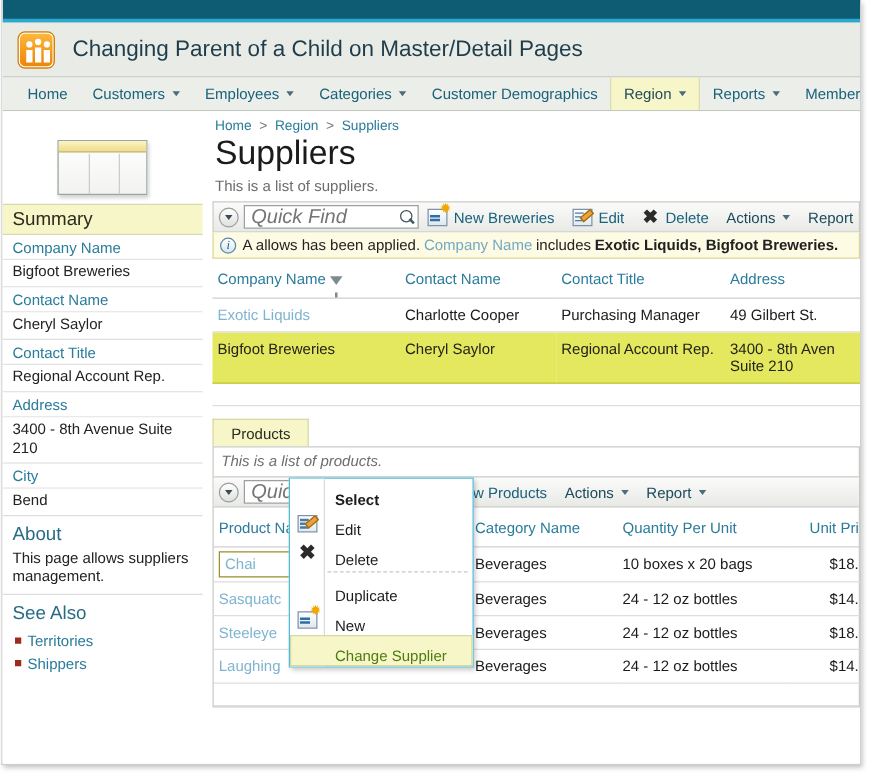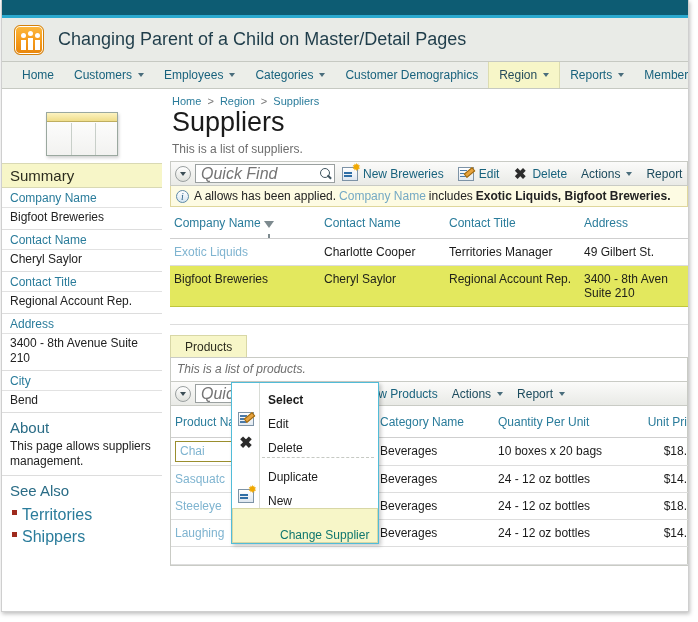--- a/index.html
+++ b/index.html
@@ -173,21 +173,21 @@
   }
   .sec-text {
     font-size: 12px;
     color: #222;
     padding: 0 8px 6px 8px;
     line-height: 15px;
     border-bottom: 1px solid #dddddd;
   }
   .bullets { margin: 0; padding: 2px 0 0 20px; list-style: none; }
   .bullets li {
-    font-size: 16px;
+    font-size: 12px;
     color: #2a7c9b;
     padding: 2px 0;
     position: relative;
   }
   .bullets li:before {
     content: "";
     position: absolute;
     left: -10px; top: 6px;
     width: 5px; height: 5px;
     background: #9e2a1d;
@@ -452,23 +452,23 @@
     height: 24px;
     padding-left: 36px;
     font-size: 12px;
     color: #1b1b1b;
     z-index: 2;
   }
   .ctx-item.bold { font-weight: bold; }
   .ctx-item.hl {
     background: #f7f6c8;
     border: 1px solid #d8d7a6;
-    color: #0f766e;
-    height: 35px;
-    padding-left: 47px;
+    color: #4d7c0f;
+    height: 25px;
+    padding-left: 35px;
   }
   .ctx-sep {
     position: relative; z-index: 2;
     margin: 2px 4px 2px 30px;
     border-top: 1px dashed #c6c9c3;
     height: 0;
   }
   .ctx-ic {
     position: absolute; left: 6px; top: 5px;
     width: 16px; height: 14px;
@@ -634,21 +634,21 @@
                 </th>
                 <th>Contact Name</th>
                 <th>Contact Title</th>
                 <th>Address</th>
               </tr>
             </thead>
             <tbody>
               <tr>
                 <td class="link">Exotic Liquids</td>
                 <td>Charlotte Cooper</td>
-                <td>Territories Manager</td>
+                <td>Purchasing Manager</td>
                 <td>49 Gilbert St.</td>
               </tr>
               <tr class="selected">
                 <td>Bigfoot Breweries</td>
                 <td>Cheryl Saylor</td>
                 <td>Regional Account Rep.</td>
                 <td>3400 - 8th Aven Suite 210</td>
               </tr>
               <tr class="empty">
                 <td colspan="4"></td>

